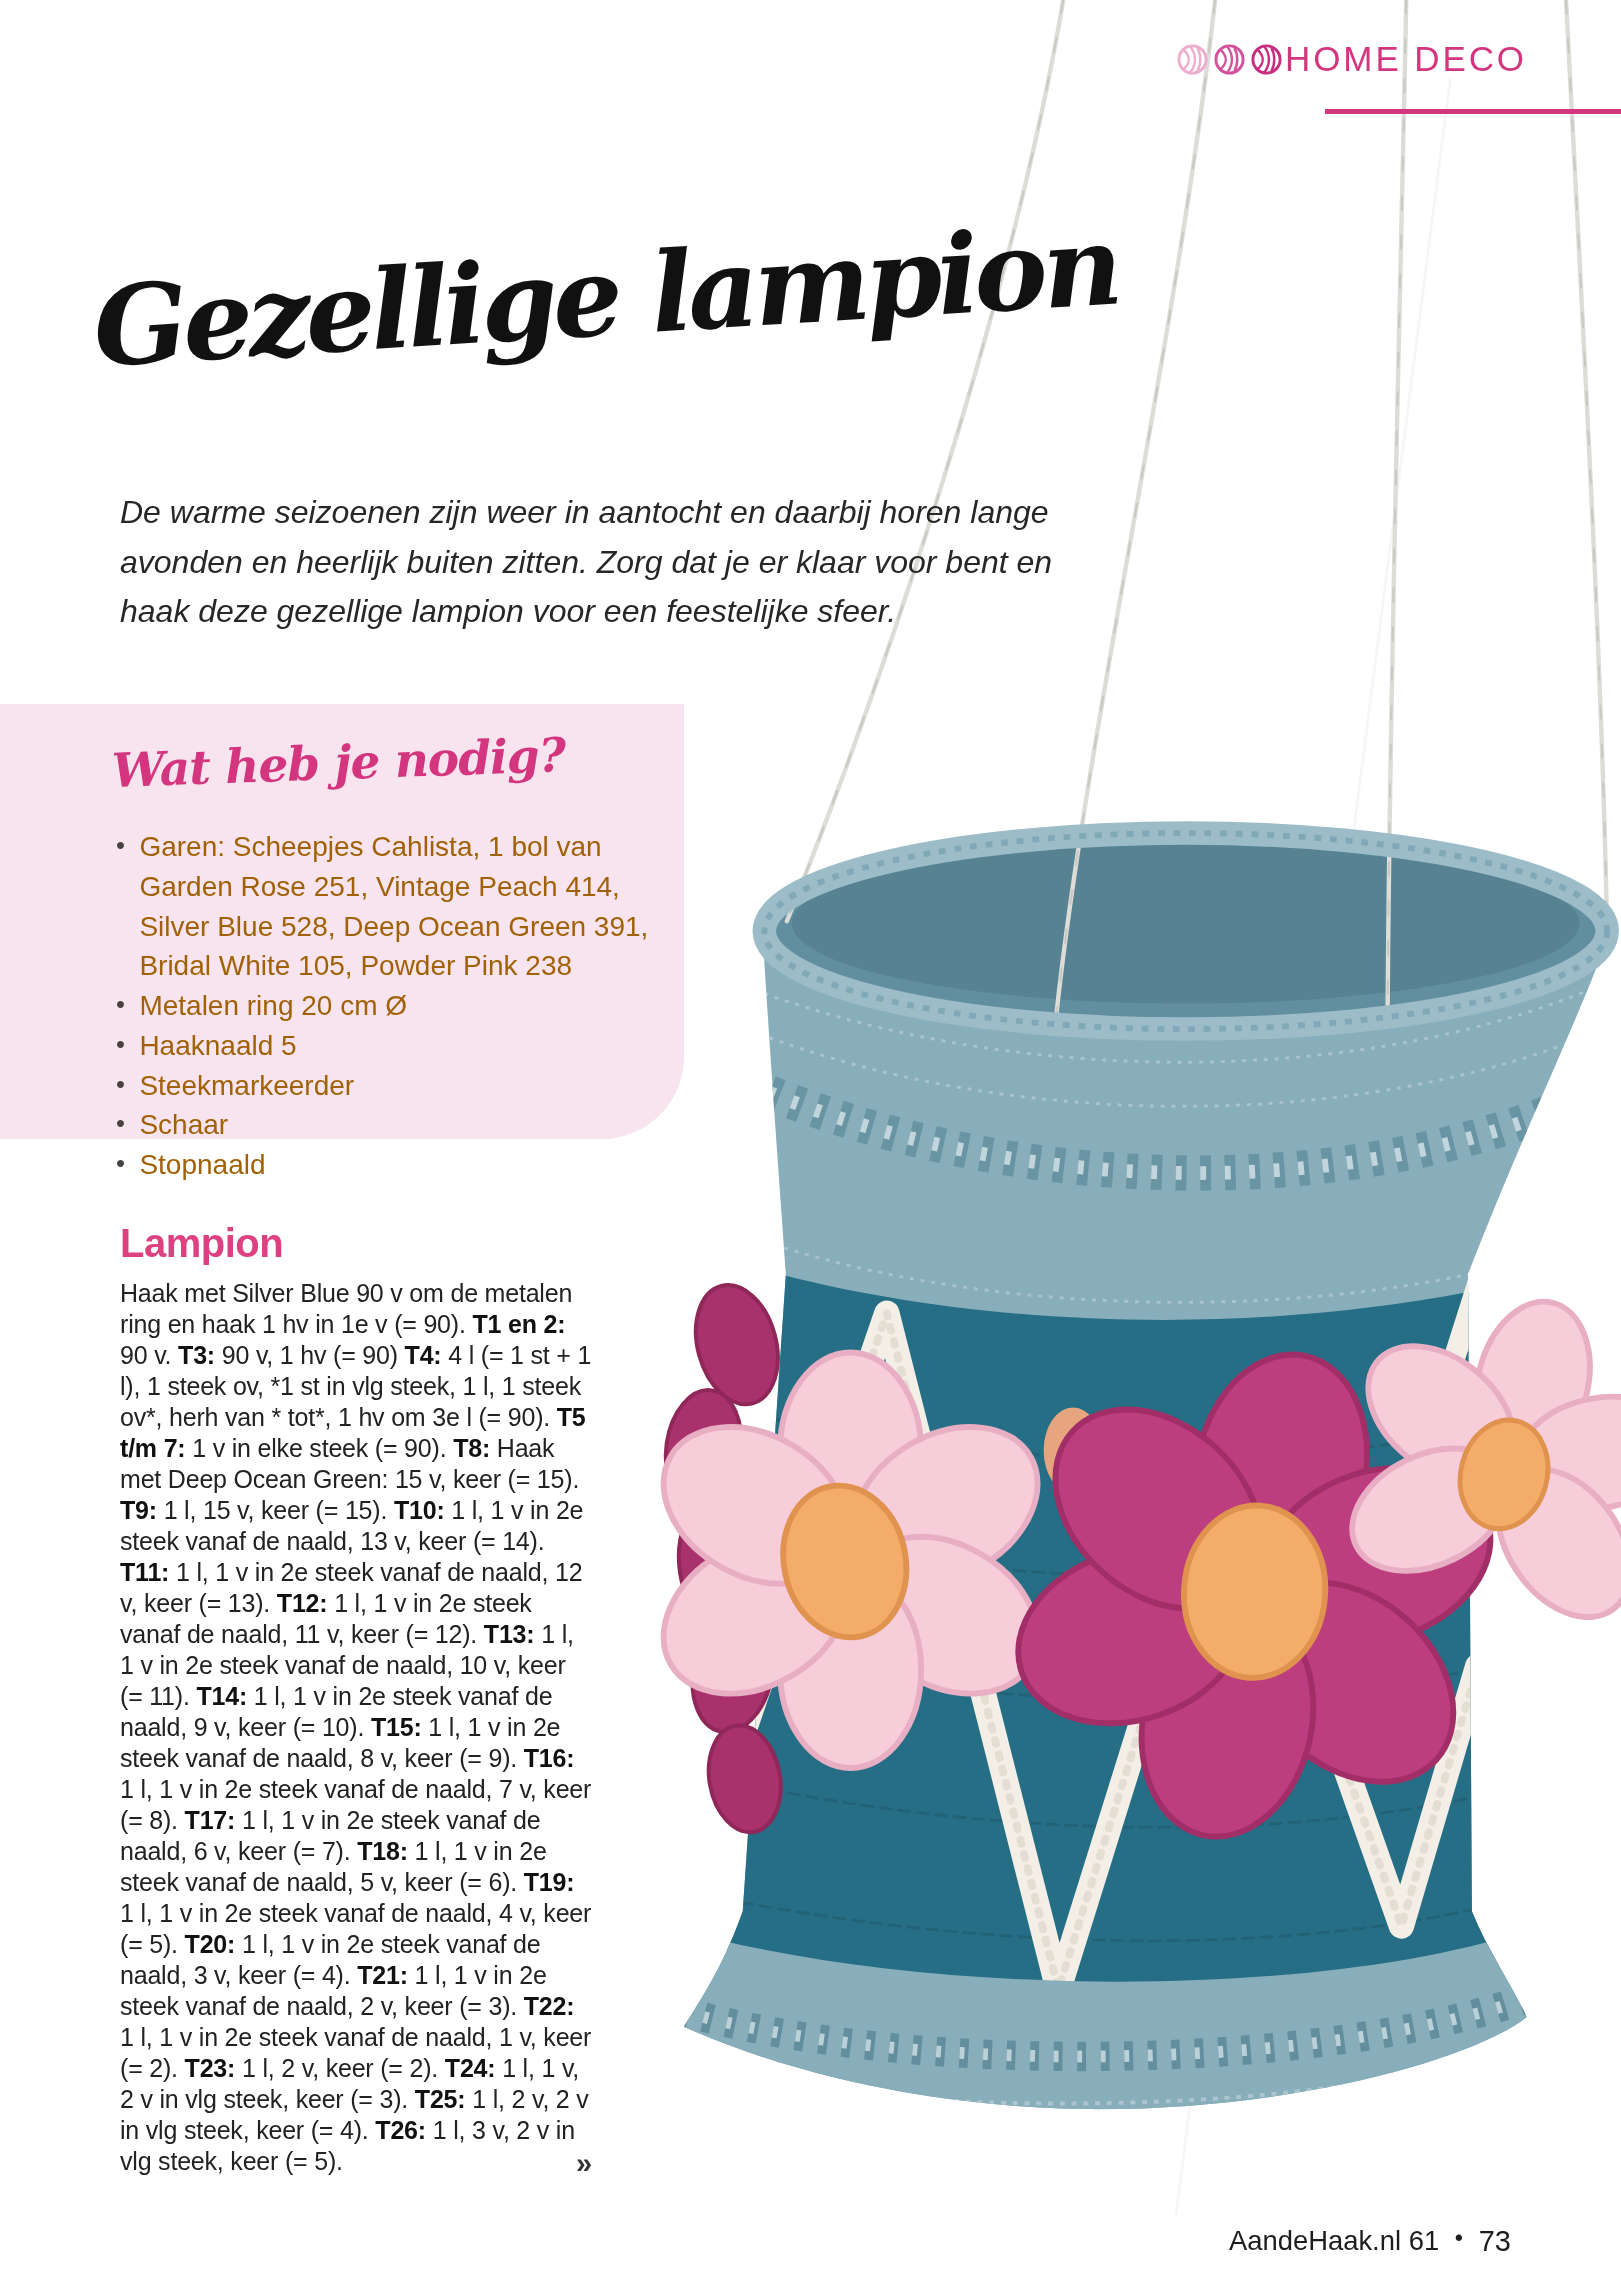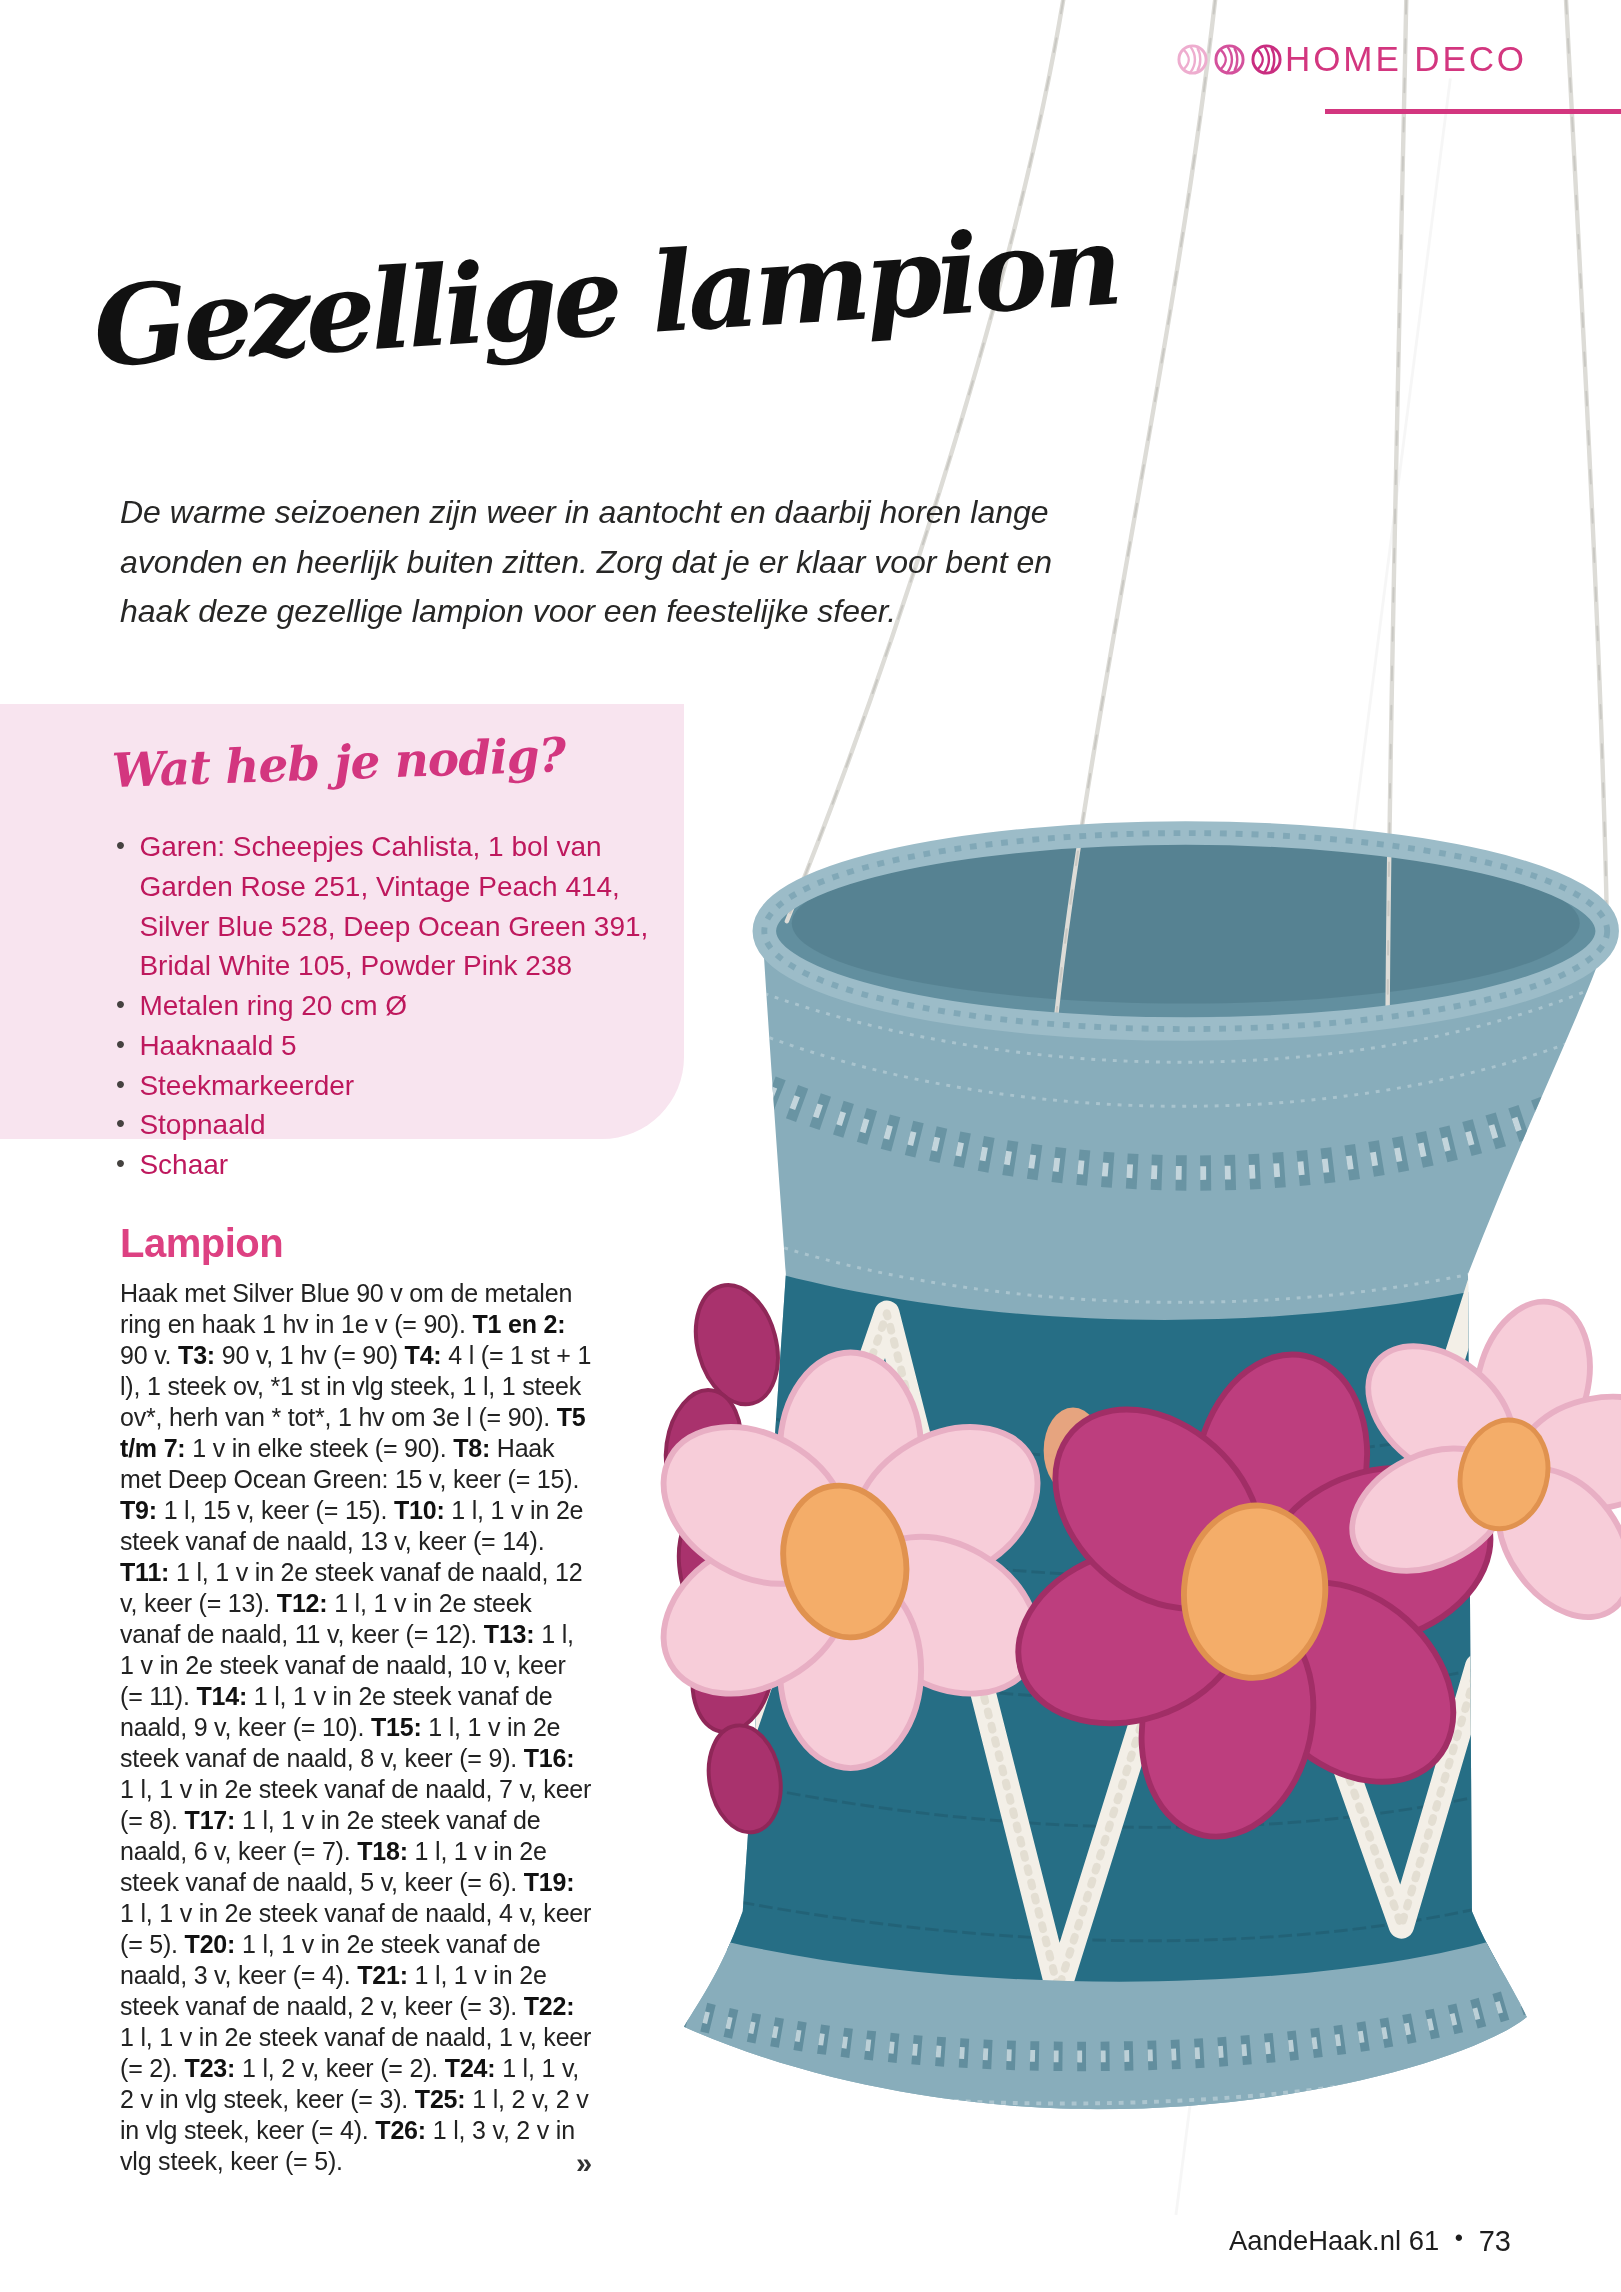--- a/index.html
+++ b/index.html
@@ -29,21 +29,21 @@
          font-size:110px;letter-spacing:-4.9px;color:#111;transform:rotate(-3.5deg);transform-origin:0 50%;
          white-space:nowrap}
   .intro{position:absolute;left:120px;top:488px;width:985px;
          font-style:italic;font-size:32px;line-height:1.55;color:#272726}
   
   .needs-box{position:absolute;left:0;top:704px;width:684px;height:435px;
              background:var(--box_pink);border-radius:0 0 82px 0;padding:39px 29px 0 112px}
   .needs-heading{font-family:"DejaVu Serif",serif;font-style:italic;font-weight:700;
                  font-size:47px;color:var(--accent_pink);transform:rotate(-2deg);transform-origin:0 50%;
                  letter-spacing:-1px;margin-bottom:29px}
-  .materials{list-style:none;font-size:28px;line-height:1.42;color:#be185d;font-weight:300;width:549px}
+  .materials{list-style:none;font-size:28px;line-height:1.42;color:#a16207;font-weight:300;width:549px}
   .materials li{position:relative;padding-left:27.4px}
   .materials li::before{content:"•";position:absolute;left:3.9px;top:0;font-size:25.5px;color:#454240}
   
   .pattern{position:absolute;left:120px;top:1221px;width:472px}
   .pattern h2{font-size:40px;font-weight:700;color:var(--heading_pink);margin-bottom:11.8px;letter-spacing:-0.5px}
   .pattern p{font-size:25px;line-height:31px;color:#222;letter-spacing:-0.2px}
   .pattern p b{color:#111}
   .cont-mark{float:right;font-size:29px;color:#333;font-weight:700;margin-top:2px}
   
   .footer{position:absolute;top:2225px;right:110px;font-size:27.4px;color:#1d1d1d;
@@ -216,22 +216,22 @@
 
   <p class="intro">De warme seizoenen zijn weer in aantocht en daarbij horen lange avonden en heerlijk buiten zitten. Zorg dat je er klaar voor bent en haak deze gezellige lampion voor een feestelijke sfeer.</p>
 
   <div class="needs-box">
     <div class="needs-heading">Wat heb je nodig?</div>
     <ul class="materials">
         <li>Garen: Scheepjes Cahlista, 1 bol van Garden Rose 251, Vintage Peach 414, Silver Blue 528, Deep Ocean Green 391, Bridal White 105, Powder Pink 238</li>
         <li>Metalen ring 20 cm Ø</li>
         <li>Haaknaald 5</li>
         <li>Steekmarkeerder</li>
+        <li>Schaar</li>
         <li>Stopnaald</li>
-        <li>Schaar</li>
       </ul>
   </div>
 
   <div class="pattern">
     <h2>Lampion</h2>
     <p><span>Haak met Silver Blue 90 v om de metalen ring en haak 1 hv in 1e v (= 90). </span><b>T1 en 2: </b><span>90 v. </span><b>T3: </b><span>90 v, 1 hv (= 90) </span><b>T4: </b><span>4 l (= 1 st + 1 l), 1 steek ov, *1 st in vlg steek, 1 l, 1 steek ov*, herh van * tot*, 1 hv om 3e l (= 90). </span><b>T5 t/m 7: </b><span>1 v in elke steek (= 90). </span><b>T8: </b><span>Haak met Deep Ocean Green: 15 v, keer (= 15). </span><b>T9: </b><span>1 l, 15 v, keer (= 15). </span><b>T10: </b><span>1 l, 1 v in 2e steek vanaf de naald, 13 v, keer (= 14). </span><b>T11: </b><span>1 l, 1 v in 2e steek vanaf de naald, 12 v, keer (= 13). </span><b>T12: </b><span>1 l, 1 v in 2e steek vanaf de naald, 11 v, keer (= 12). </span><b>T13: </b><span>1 l, 1 v in 2e steek vanaf de naald, 10 v, keer (= 11). </span><b>T14: </b><span>1 l, 1 v in 2e steek vanaf de naald, 9 v, keer (= 10). </span><b>T15: </b><span>1 l, 1 v in 2e steek vanaf de naald, 8 v, keer (= 9). </span><b>T16: </b><span>1 l, 1 v in 2e steek vanaf de naald, 7 v, keer (= 8). </span><b>T17: </b><span>1 l, 1 v in 2e steek vanaf de naald, 6 v, keer (= 7). </span><b>T18: </b><span>1 l, 1 v in 2e steek vanaf de naald, 5 v, keer (= 6). </span><b>T19: </b><span>1 l, 1 v in 2e steek vanaf de naald, 4 v, keer (= 5). </span><b>T20: </b><span>1 l, 1 v in 2e steek vanaf de naald, 3 v, keer (= 4). </span><b>T21: </b><span>1 l, 1 v in 2e steek vanaf de naald, 2 v, keer (= 3). </span><b>T22: </b><span>1 l, 1 v in 2e steek vanaf de naald, 1 v, keer (= 2). </span><b>T23: </b><span>1 l, 2 v, keer (= 2). </span><b>T24: </b><span>1 l, 1 v, 2 v in vlg steek, keer (= 3). </span><b>T25: </b><span>1 l, 2 v, 2 v in vlg steek, keer (= 4). </span><b>T26: </b><span>1 l, 3 v, 2 v in vlg steek, keer (= 5).</span><span class="cont-mark">»</span></p>
   </div>
 
   <div class="footer">
     <span>AandeHaak.nl 61</span>

